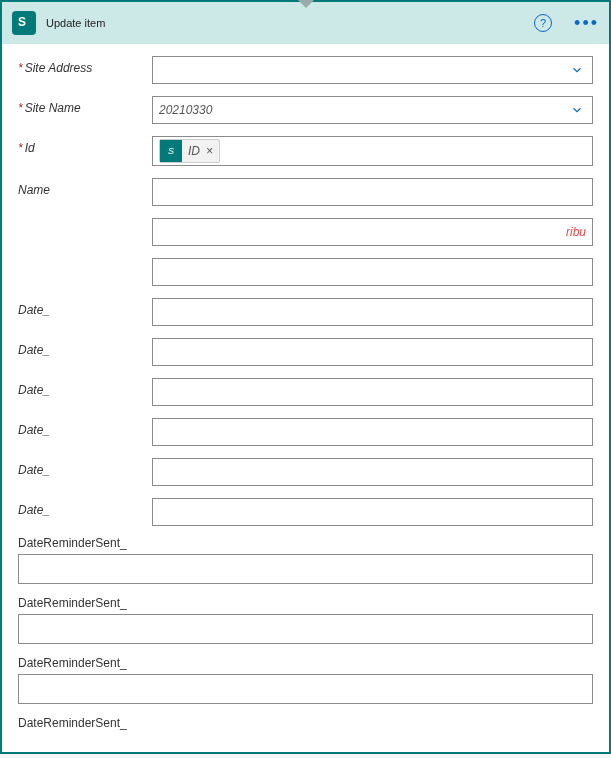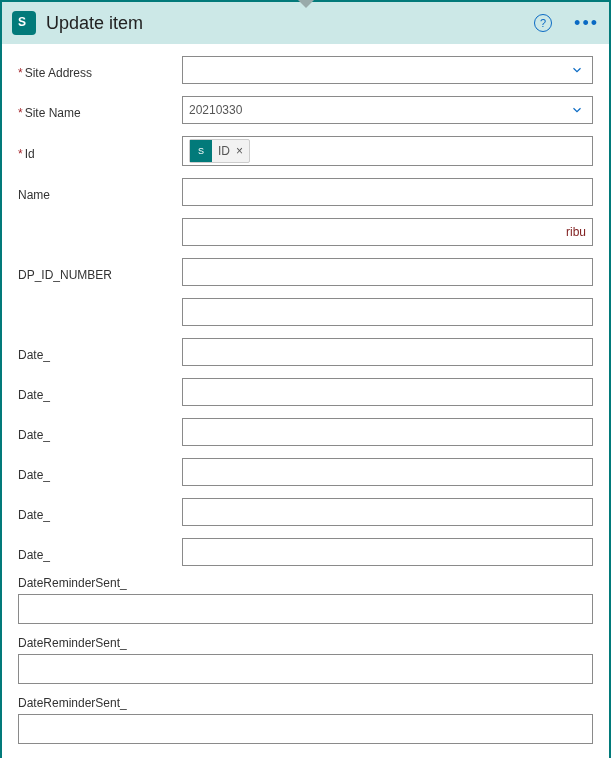--- a/index.html
+++ b/index.html
@@ -33,21 +33,21 @@
   }
   .sp-logo span {
     color: #fff;
     font-weight: bold;
     font-size: 12px;
     position: relative;
     top: -1px; left: -2px;
   }
   .card-title {
     flex: 1;
-    font-size: 18px;
+    font-size: 11px;
     color: #222;
   }
   .help-icon {
     width: 18px; height: 18px;
     border: 1.5px solid #0a6ac4;
     border-radius: 50%;
     display: flex;
     align-items: center;
     justify-content: center;
     color: #0a6ac4;
@@ -59,55 +59,56 @@
     font-size: 18px;
     letter-spacing: 2px;
     margin-left: 12px;
     cursor: pointer;
   }
   .body {
     padding: 6px 16px 10px 16px;
   }
   .row {
     display: flex;
-    align-items: center;
+    align-items: flex-start;
+    gap: 14px;
     padding: 6px 0;
+    font-style: italic;
   }
   .row.inline .label {
     padding-top: 5px;
   }
   .label {
     width: 120px;
     font-size: 12px;
     color: #333;
     flex-shrink: 0;
     overflow: hidden;
     white-space: nowrap;
   }
   .req::before {
     content: "*";
     color: #a4262c;
     margin-right: 2px;
   }
   .field {
     flex: 1;
-    margin-left: 44px;
   }
   .input {
     width: 100%;
     height: 28px;
     border: 1px solid #8a8a8a;
     padding: 0 6px;
     font-size: 12px;
     color: #555;
     display: flex;
     align-items: center;
     overflow: hidden;
   }
-  .input.faint { color: #7f1d1d; }
+  .input.faint { color: #ef4444; }
   .input.with-dropdown { padding-right: 30px; position: relative; }
   .input.taller { height: 30px; }
   .dropdown-btn {
     position: absolute;
     right: 0; top: 0; bottom: 0;
     width: 30px;
     display: flex;
     align-items: center;
     justify-content: center;
     cursor: pointer;
@@ -236,28 +237,20 @@
 
       <div class="row inline">
         <div class="label"> </div>
         <div class="field">
             <div class="input faint" style="justify-content:flex-end">
               <span>ribu</span>
             </div>
           </div>
       </div>
 
-      <div class="row inline">
-        <div class="label">DP_ID_NUMBER</div>
-        <div class="field">
-            <div class="input">
-              <span></span>
-            </div>
-          </div>
-      </div>
 
       <div class="row inline">
         <div class="label"> </div>
         <div class="field">
             <div class="input">
               <span></span>
             </div>
           </div>
       </div>
 

